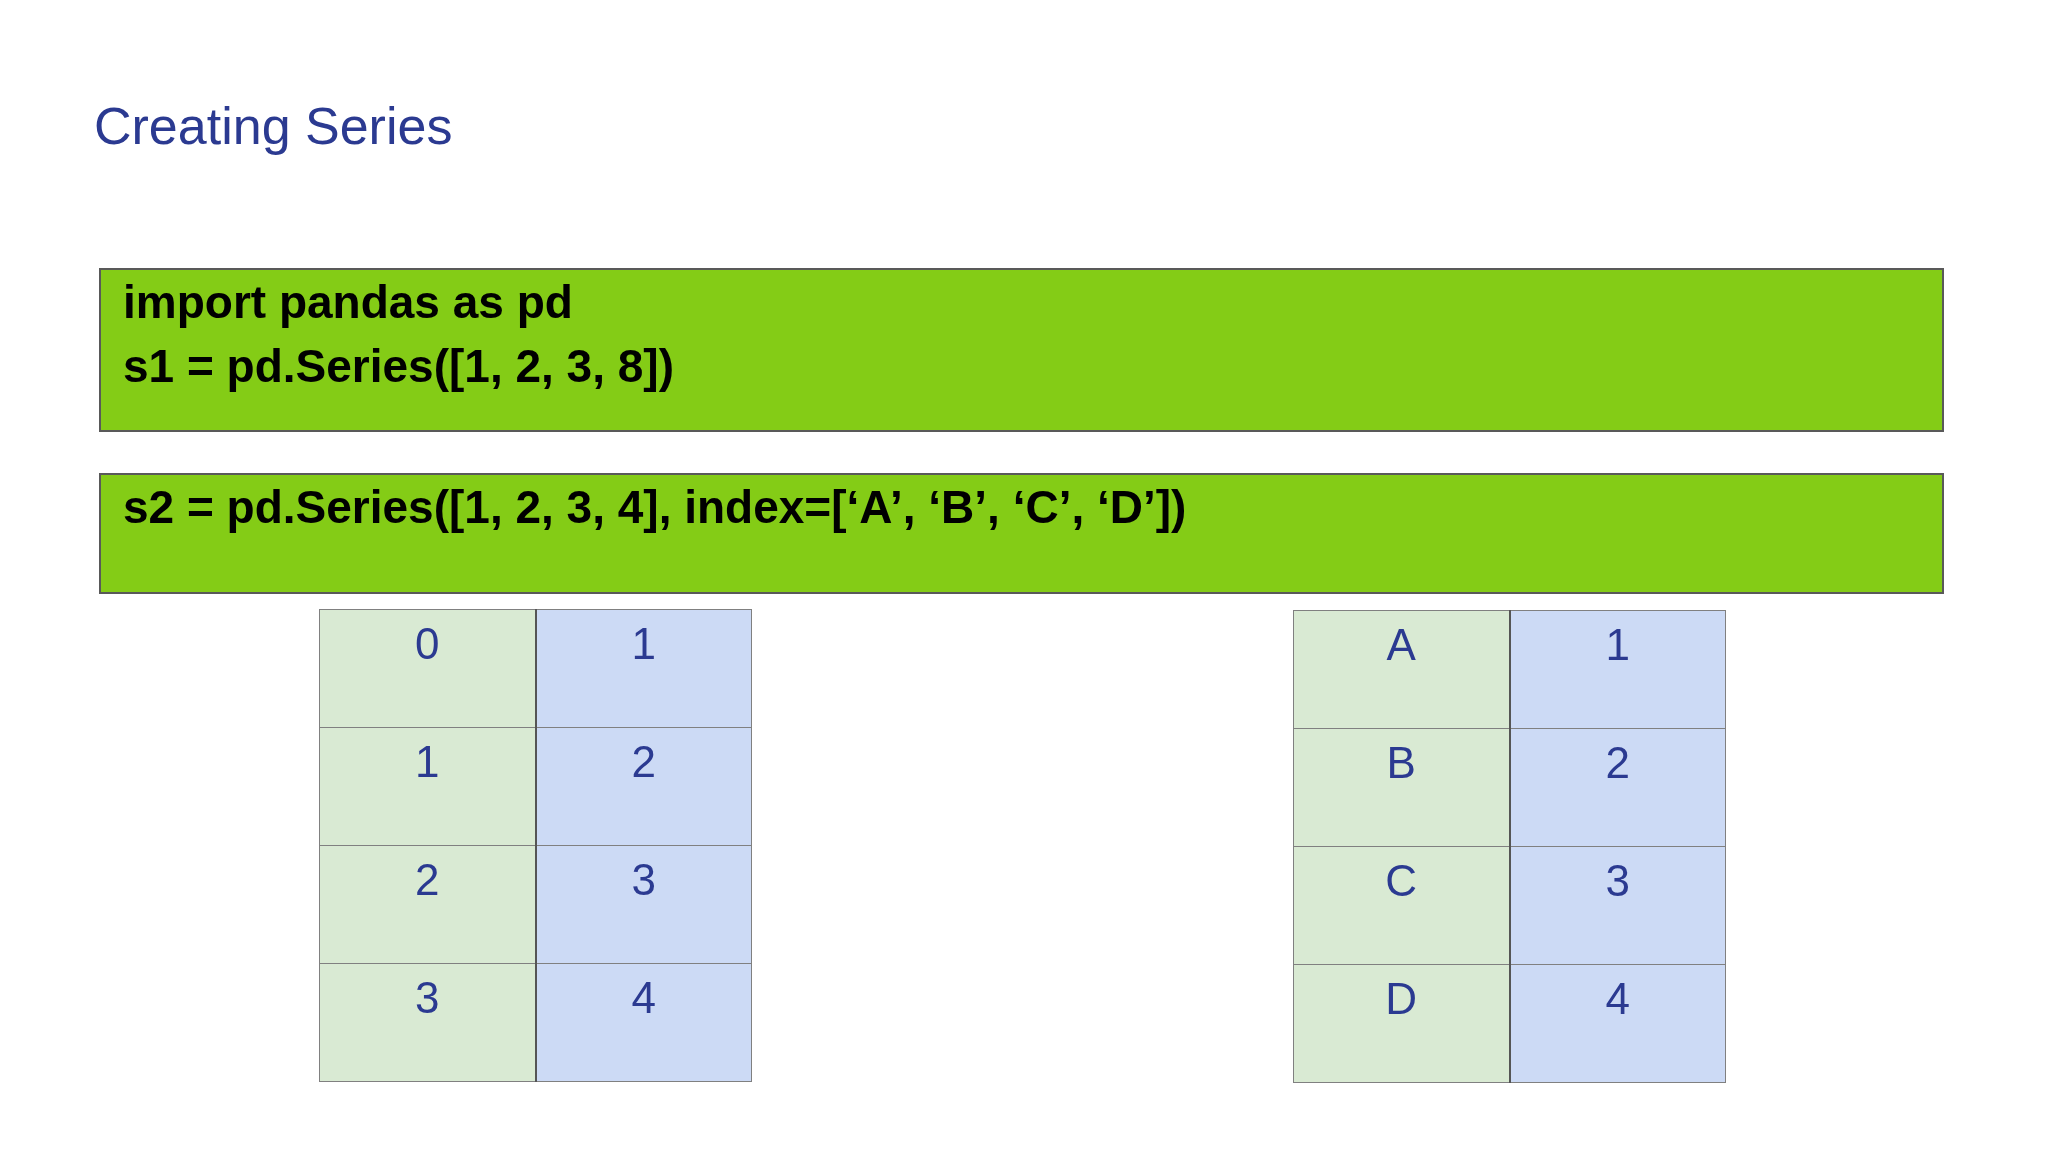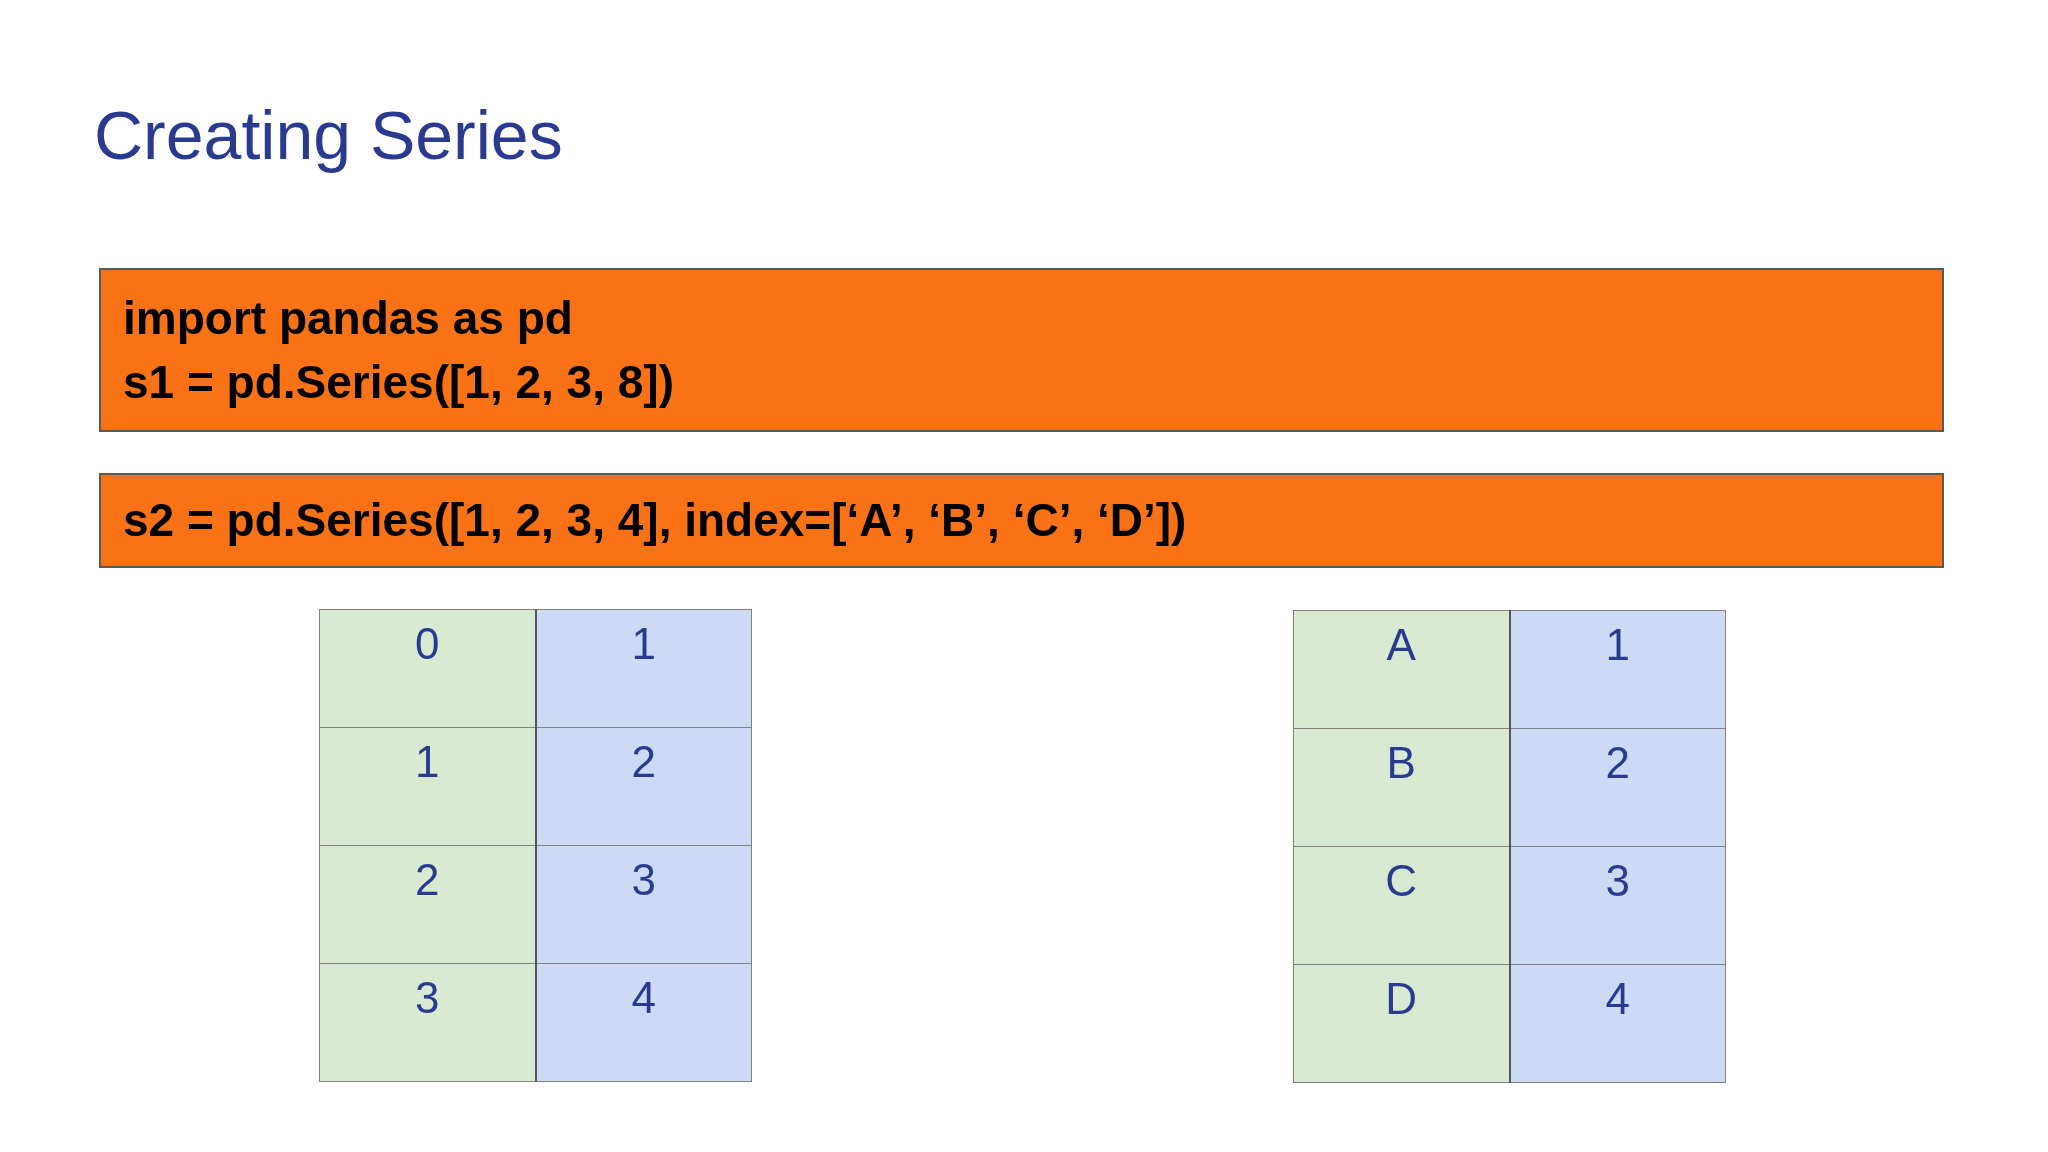--- a/index.html
+++ b/index.html
@@ -14,47 +14,47 @@
   * { box-sizing: border-box; margin: 0; padding: 0; }
   html, body { width: 2048px; height: 1152px; background: #ffffff; }
   body { font-family: "Liberation Sans", sans-serif; position: relative; overflow: hidden; }
 
   .slide { position: absolute; inset: 0; background: #ffffff; }
 
   .title {
     position: absolute;
     left: 94px;
     top: 96px;
-    font-size: 68px;
+    font-size: 52px;
     font-weight: 400;
     color: var(--title-color, #2b3a91);
     letter-spacing: 0;
     white-space: nowrap;
   }
 
   .code-box {
     position: absolute;
     left: 99px;
     width: 1845px;
     border: 2px solid var(--box-border, #595959);
-    background: #f97316;
+    background: #84cc16;
     display: flex;
     flex-direction: column;
-    justify-content: center;
+    justify-content: flex-start;
     padding-left: 22px;
   }
   .code-box .code-line {
     font-size: 46px;
     font-weight: 700;
     color: var(--code-text, #000);
     line-height: 1.4;
     white-space: nowrap;
   }
   .box1 { top: 268px; height: 164px; }
-  .box2 { top: 473px; height: 95px; }
+  .box2 { top: 473px; height: 121px; }
 
   table.series-table {
     position: absolute;
     border-collapse: collapse;
     table-layout: fixed;
   }
   table.series-table td {
     width: 216px;
     height: 118px;
     border: 1px solid var(--table-border, #808080);

